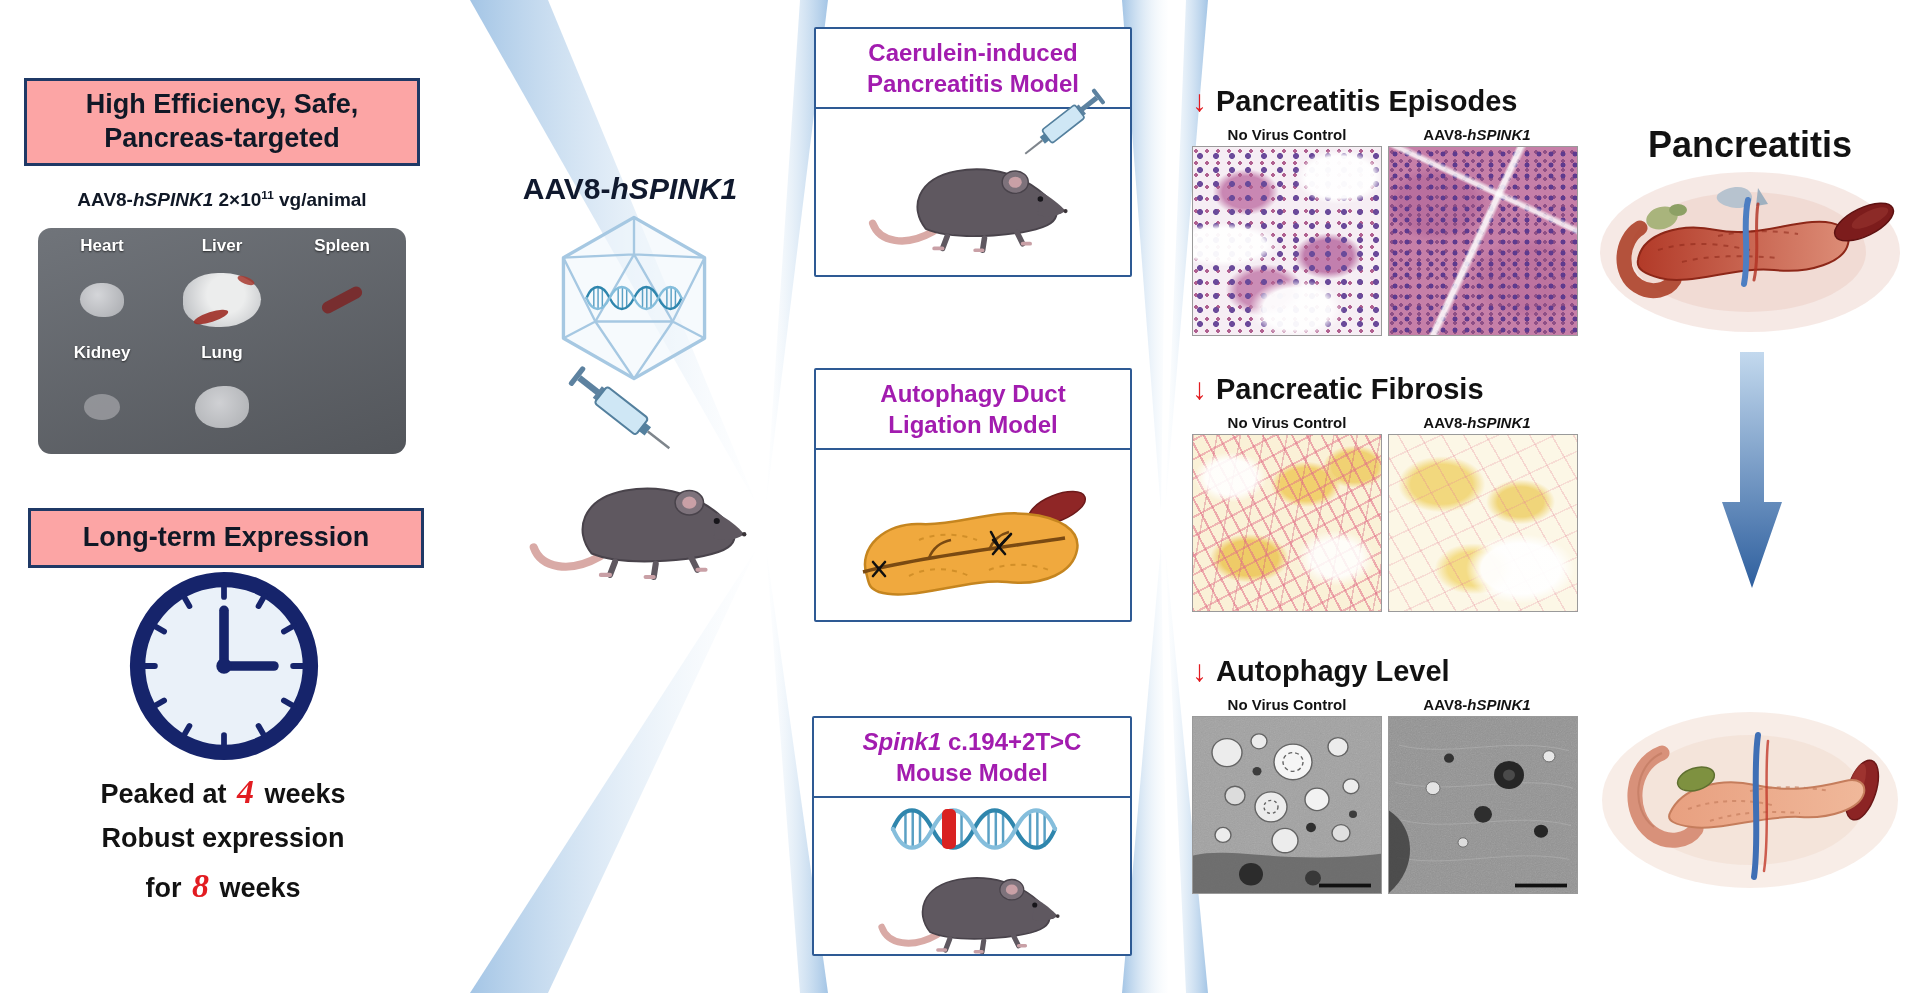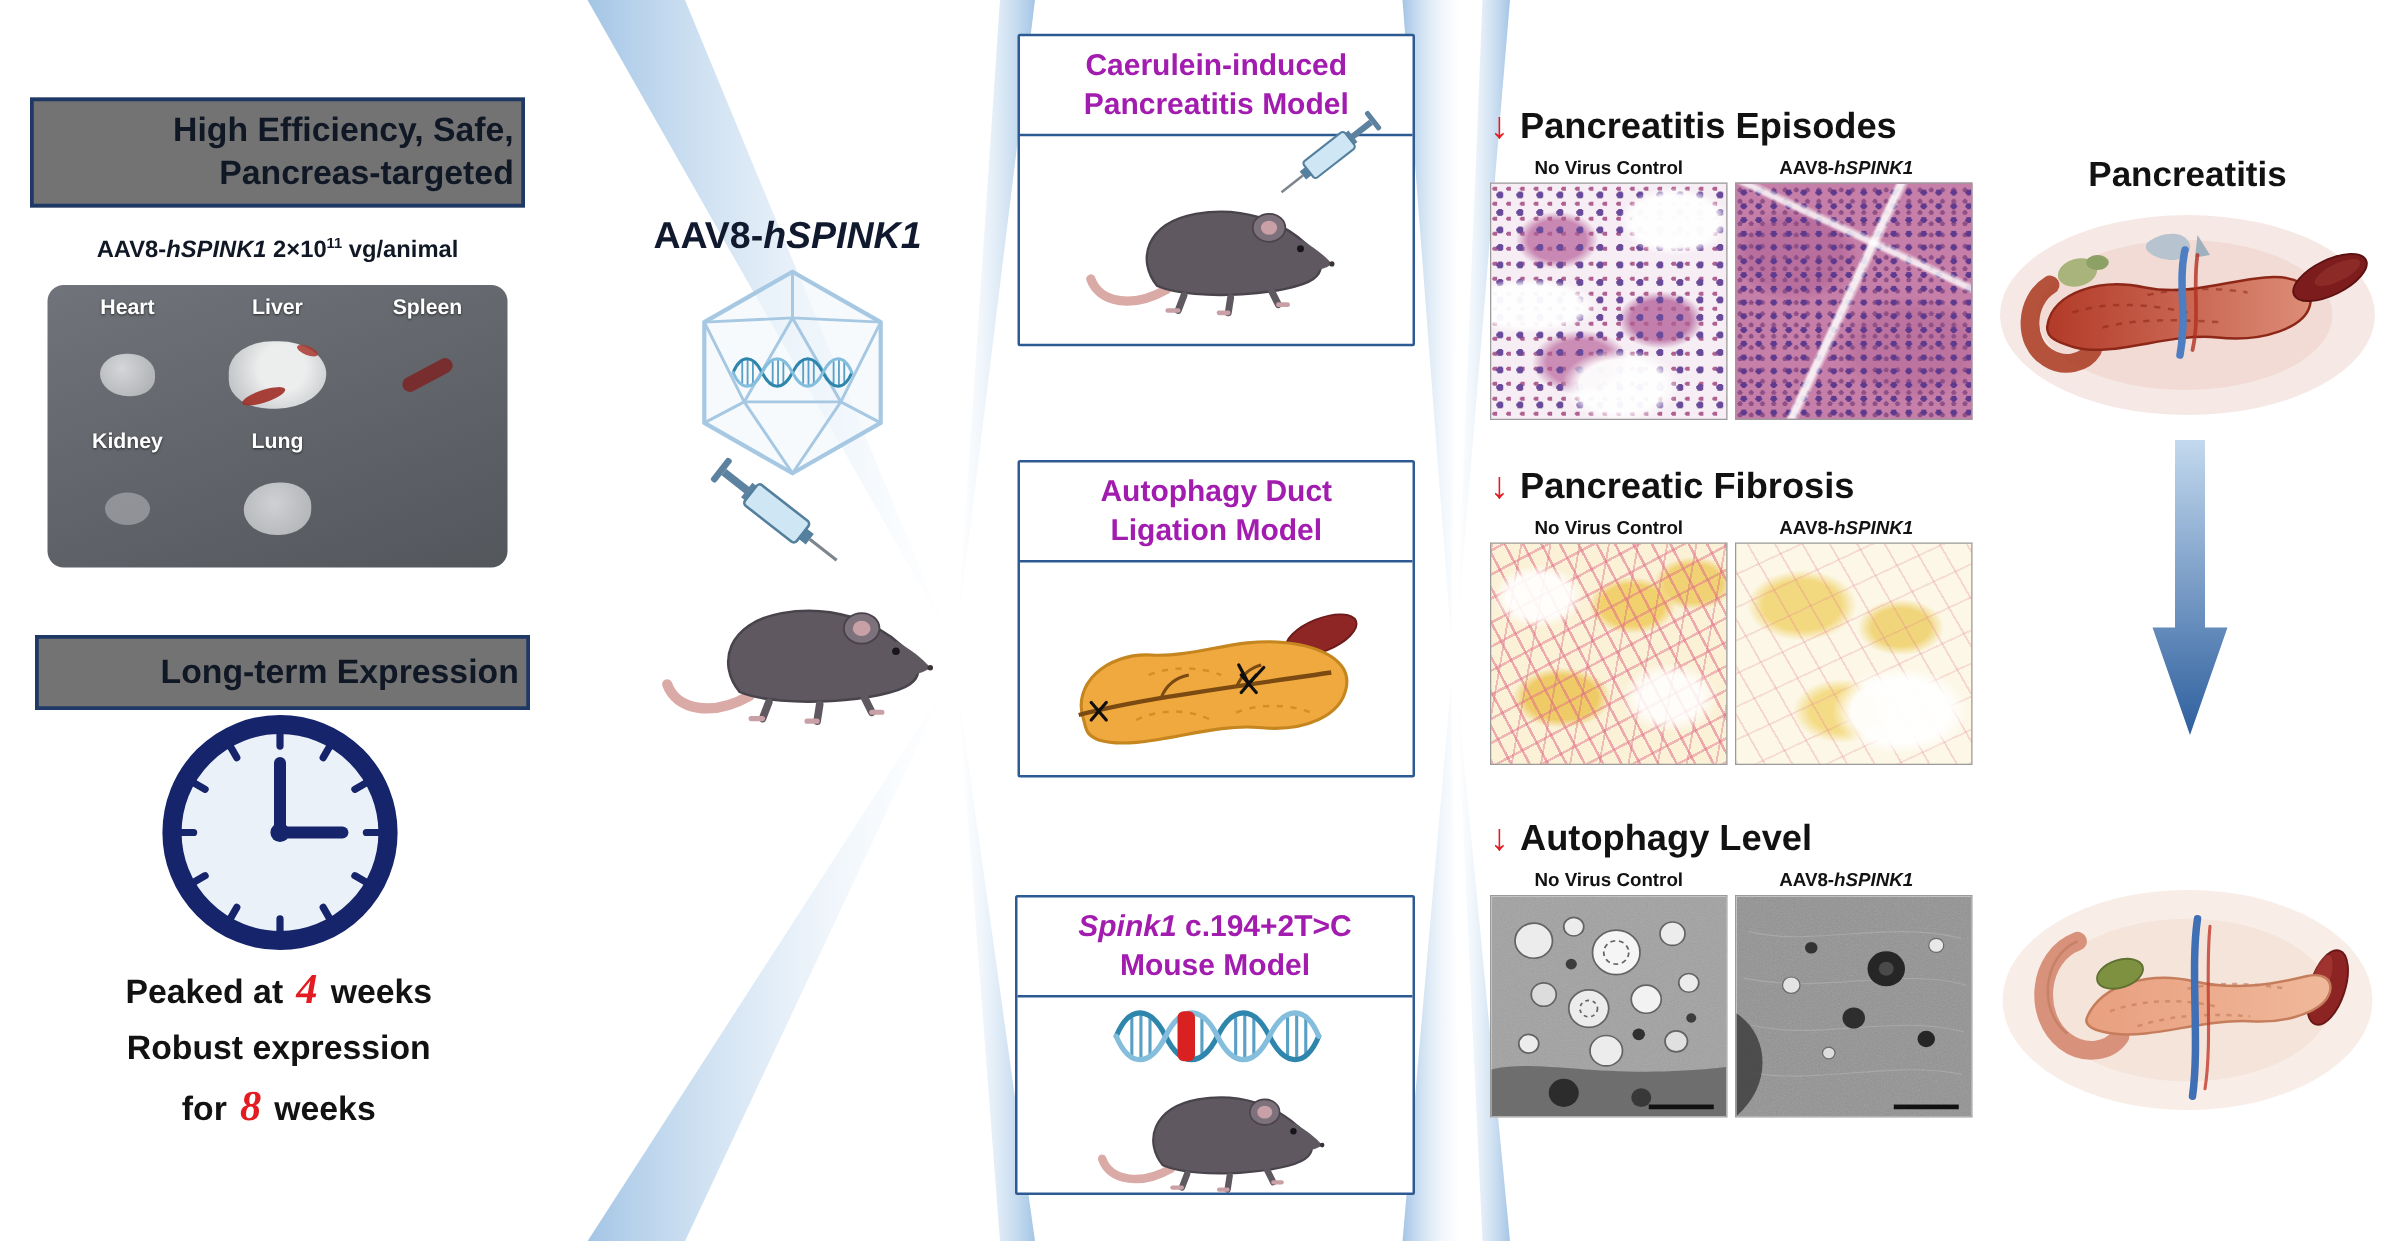--- a/index.html
+++ b/index.html
@@ -4,21 +4,21 @@
 <style>
   * { box-sizing: border-box; }
   body { margin:0; font-family:"Liberation Sans", sans-serif; color:#121212; background:#fff; }
   .canvas { position:relative; width:1920px; height:993px; background:#fff; overflow:hidden; }
   .funnels { position:absolute; left:0; top:0; z-index:1; pointer-events:none; }
   .layer { position:absolute; z-index:2; }
   .it { font-style:italic; }
   sup { font-size:0.62em; }
 
   
-  .nbox { position:absolute; z-index:2; border:3px solid #1f3966; background:#737373; text-align:right;
+  .nbox { position:absolute; z-index:2; border:3px solid #1f3966; background:#fca5a5; text-align:center;
           font-weight:bold; font-size:27px; line-height:1.25; padding:7px 6px; color:#101826; }
   .dose { position:absolute; z-index:2; text-align:center; font-weight:bold; font-size:19px; color:#101826; }
   .organ-photo { position:absolute; z-index:2; background:linear-gradient(160deg,#70747a,#53565b); border-radius:13px;
                  display:grid; grid-template-columns:1fr 1fr 1fr; grid-template-rows:1fr 1fr; padding:8px 4px 4px; }
   .organ-cell { position:relative; text-align:center; }
   .organ-label { color:#fff; font-weight:bold; font-size:17px; text-shadow:0 1px 2px rgba(0,0,0,.65); position:relative; z-index:2; }
   .blob { position:absolute; left:50%; top:60%; transform:translate(-50%,-50%); z-index:1; }
   .blob-heart { width:44px; height:34px; border-radius:50% 50% 45% 55%; background:radial-gradient(circle at 40% 35%,#dedfe2,#aeb0b4); opacity:.92; }
   .blob-liver { width:78px; height:54px; border-radius:48% 52% 55% 45%; background:radial-gradient(circle at 55% 40%,#eceded 0 35%,#c4c6c9 80%); }
   .blob-liver::after { content:""; position:absolute; left:10px; bottom:5px; width:36px; height:10px; border-radius:50%;
@@ -96,21 +96,21 @@
     background-image:
       radial-gradient(ellipse 72px 46px at 70% 76%, rgba(255,255,255,.95) 0 55%, transparent 76%),
       repeating-linear-gradient(60deg, rgba(228,130,150,.28) 0 1.5px, transparent 1.5px 19px),
       repeating-linear-gradient(-25deg, rgba(228,130,150,.22) 0 1.5px, transparent 1.5px 24px),
       radial-gradient(ellipse 56px 36px at 28% 28%, #f2d87e 0 55%, transparent 78%),
       radial-gradient(ellipse 46px 30px at 70% 38%, #f0d57a 0 50%, transparent 75%),
       radial-gradient(ellipse 52px 34px at 45% 76%, #f4dc86 0 50%, transparent 75%);
   }
 
   
-  .outcome-title { position:absolute; z-index:2; width:310px; text-align:center; font-size:28px; font-weight:bold; color:#121212; }
+  .outcome-title { position:absolute; z-index:2; width:310px; text-align:center; font-size:36px; font-weight:bold; color:#121212; }
 </style>
 </head>
 <body>
 
 <div class="canvas">
 
   <svg width="0" height="0" style="position:absolute" aria-hidden="true">
     <defs>
       <linearGradient id="wedgeL" x1="0" y1="0" x2="1" y2="0">
         <stop offset="0" stop-color="#9fc2e4" stop-opacity="0.95"></stop>

